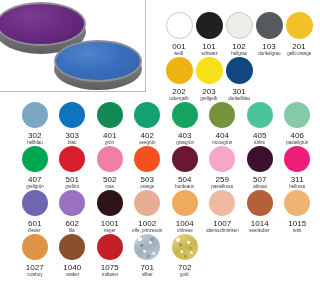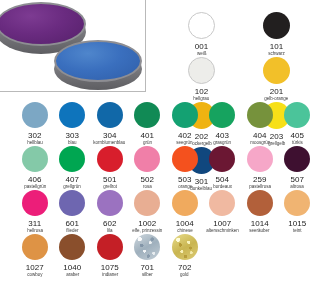--- a/index.html
+++ b/index.html
@@ -60,21 +60,21 @@
 
   
   .grid {
     position: absolute;
     display: grid;
   }
   #grid-top {
     left: 164px;
     top: 12px;
     width: 150px;
-    grid-template-columns: repeat(2, 1fr);
+    grid-template-columns: repeat(5, 1fr);
     grid-auto-rows: 45px;
   }
   #grid-main {
     left: 16px;
     top: 102px;
     width: 300px;
     grid-template-columns: repeat(8, 1fr);
     grid-auto-rows: 44px;
   }
 
@@ -159,20 +159,25 @@
         <div class="dot" style="background: rgb(34, 31, 31);"></div>
         <div class="code">101</div>
         <div class="name">schwarz</div>
       </div>
       <div class="cell">
         <div class="dot outlined" style="background: rgb(237, 237, 234);"></div>
         <div class="code">102</div>
         <div class="name">hellgrau</div>
       </div>
       <div class="cell">
+        <div class="dot" style="background: rgb(86, 90, 92);"></div>
+        <div class="code">103</div>
+        <div class="name">dunkelgrau</div>
+      </div>
+      <div class="cell">
         <div class="dot" style="background: rgb(242, 192, 41);"></div>
         <div class="code">201</div>
         <div class="name">gelb-orange</div>
       </div>
       <div class="cell">
         <div class="dot" style="background: rgb(239, 179, 17);"></div>
         <div class="code">202</div>
         <div class="name">ockergelb</div>
       </div>
       <div class="cell">
@@ -192,25 +197,20 @@
         <div class="dot" style="background: rgb(124, 167, 196);"></div>
         <div class="code">302</div>
         <div class="name">hellblau</div>
       </div>
       <div class="cell">
         <div class="dot" style="background: rgb(14, 116, 188);"></div>
         <div class="code">303</div>
         <div class="name">blau</div>
       </div>
       <div class="cell">
-        <div class="dot" style="background: rgb(17, 104, 168);"></div>
-        <div class="code">304</div>
-        <div class="name">kornblumenblau</div>
-      </div>
-      <div class="cell">
         <div class="dot" style="background: rgb(17, 138, 85);"></div>
         <div class="code">401</div>
         <div class="name">grün</div>
       </div>
       <div class="cell">
         <div class="dot" style="background: rgb(20, 161, 114);"></div>
         <div class="code">402</div>
         <div class="name">seegrün</div>
       </div>
       <div class="cell">
@@ -277,20 +277,25 @@
         <div class="dot" style="background: rgb(110, 102, 176);"></div>
         <div class="code">601</div>
         <div class="name">flieder</div>
       </div>
       <div class="cell">
         <div class="dot" style="background: rgb(155, 114, 192);"></div>
         <div class="code">602</div>
         <div class="name">lila</div>
       </div>
       <div class="cell">
+        <div class="dot" style="background: rgb(46, 19, 24);"></div>
+        <div class="code">1001</div>
+        <div class="name">neger</div>
+      </div>
+      <div class="cell">
         <div class="dot" style="background: rgb(232, 174, 147);"></div>
         <div class="code">1002</div>
         <div class="name">elfe, prinzessin</div>
       </div>
       <div class="cell">
         <div class="dot" style="background: rgb(240, 170, 94);"></div>
         <div class="code">1004</div>
         <div class="name">chinese</div>
       </div>
       <div class="cell">

